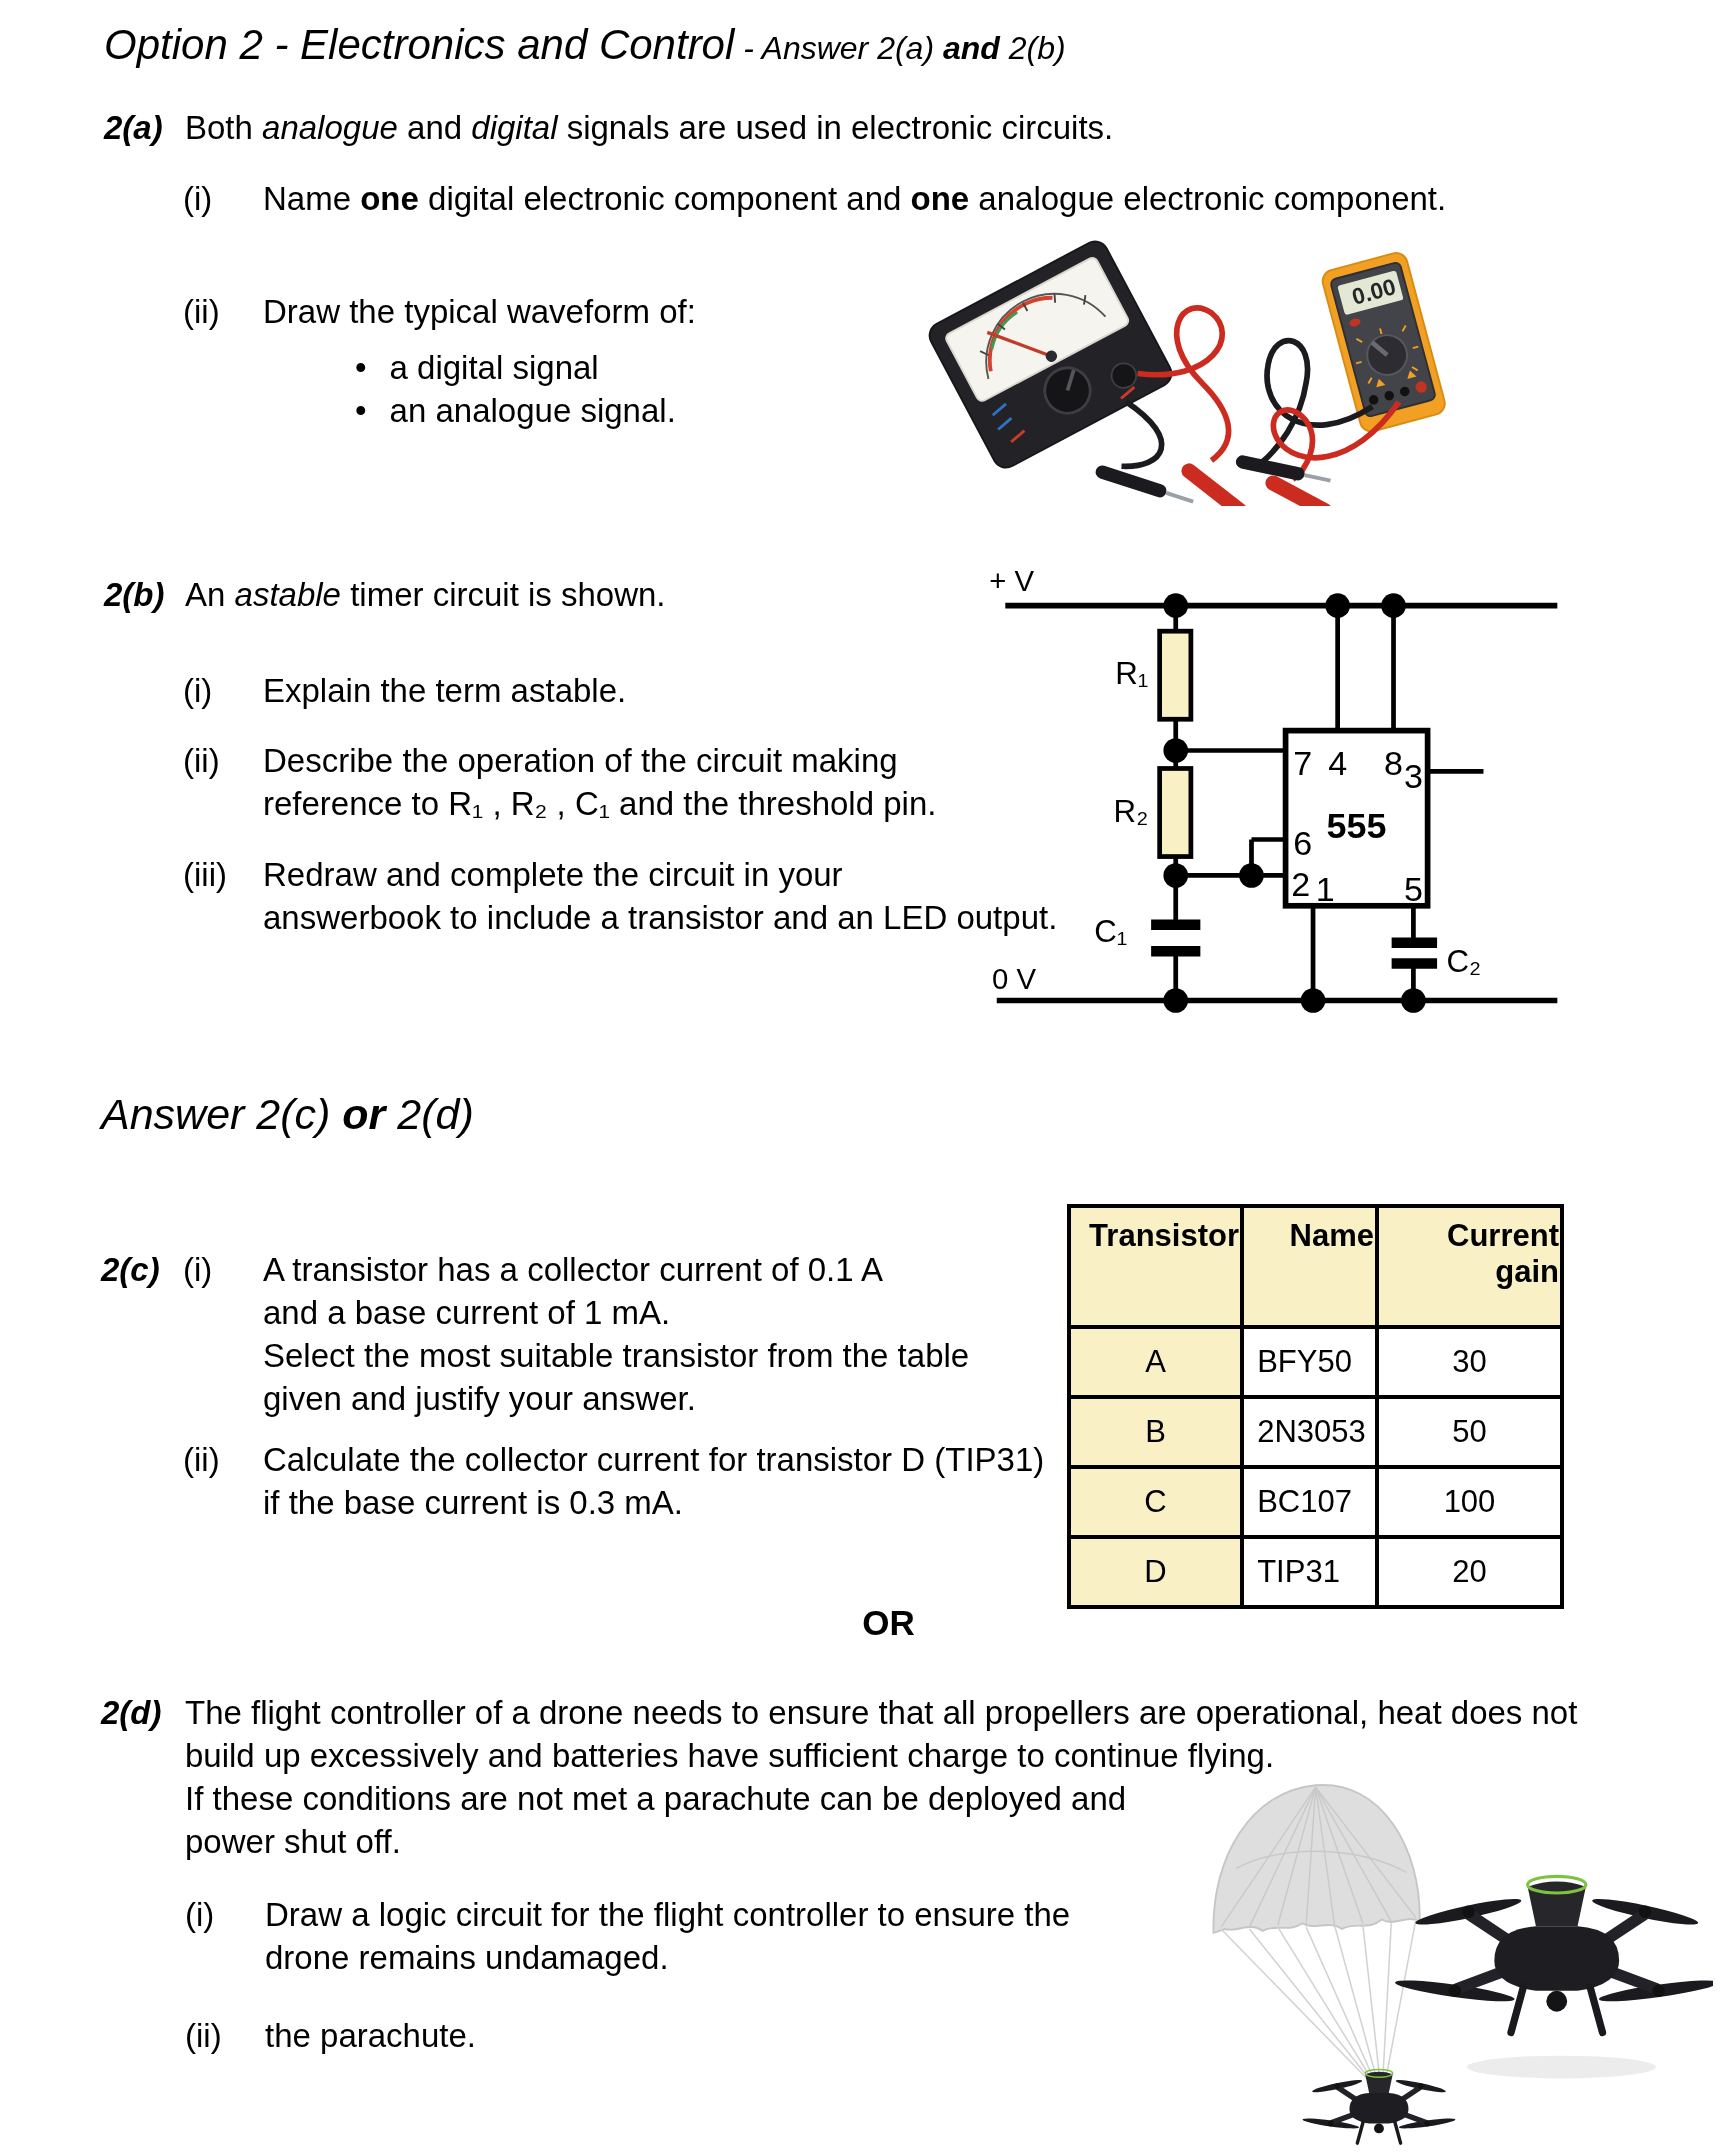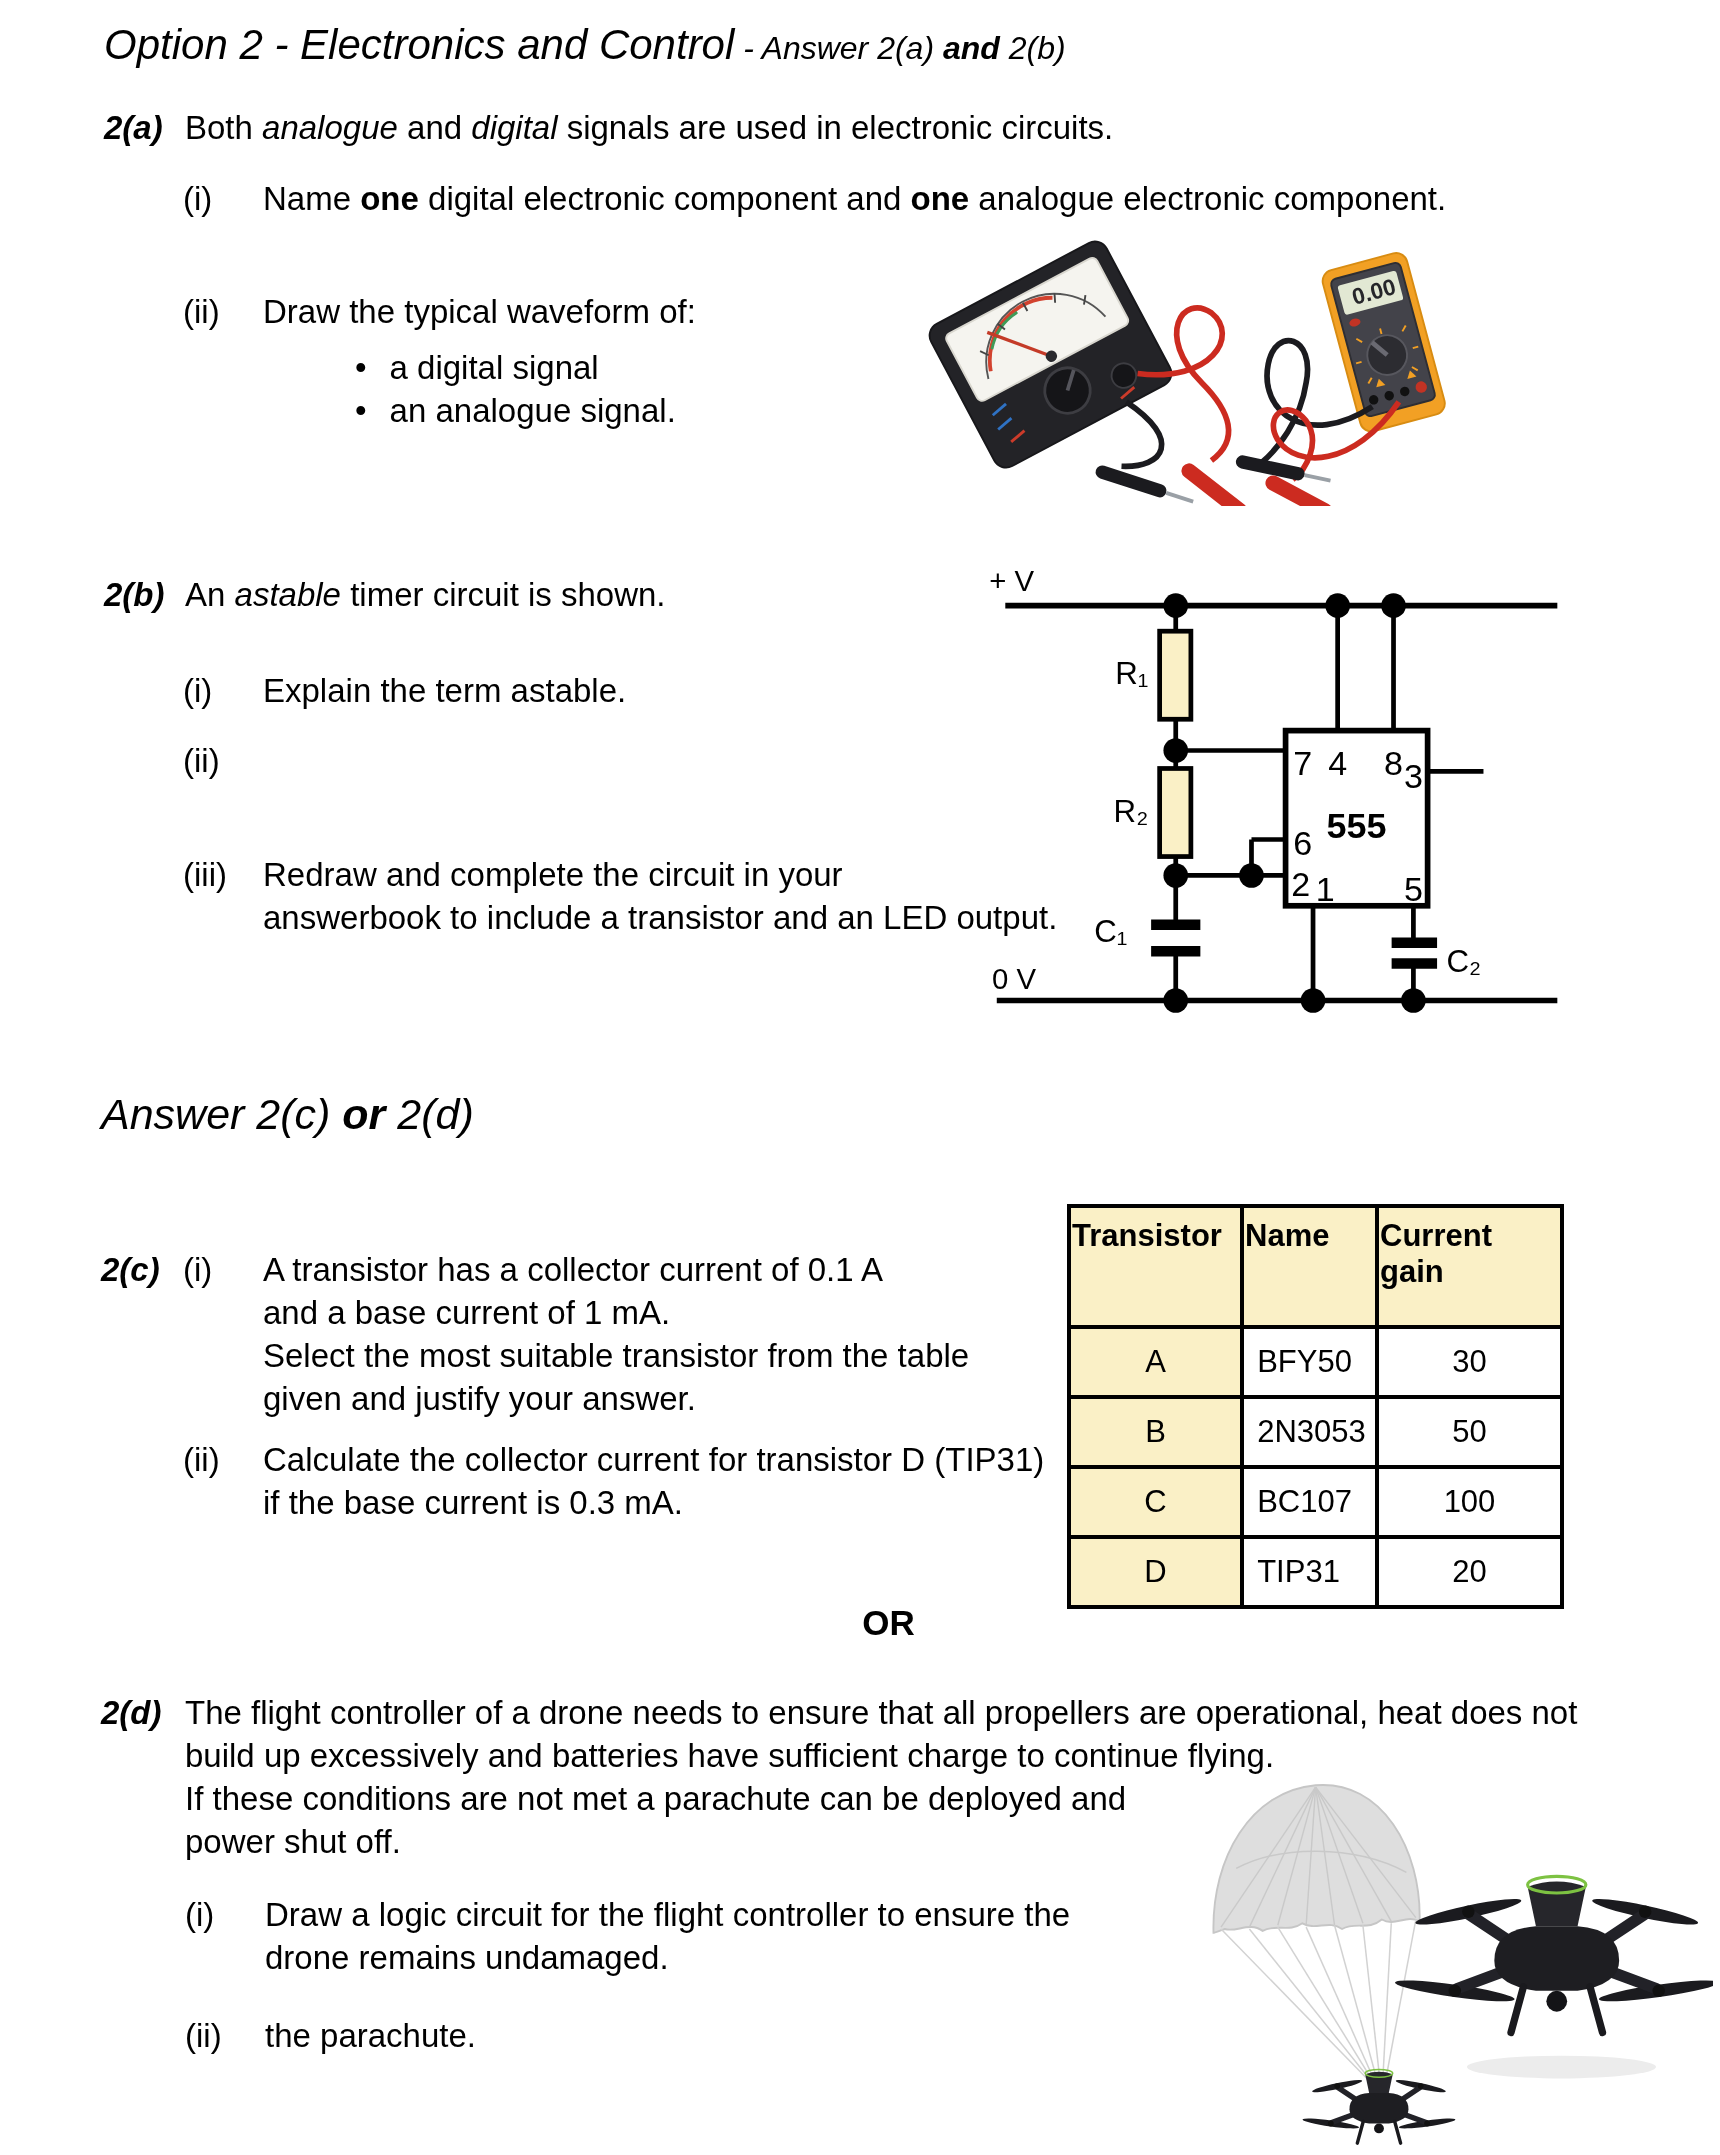--- a/index.html
+++ b/index.html
@@ -10,21 +10,21 @@
   .lbl{font-weight:bold;font-style:italic;}
   .it{font-style:italic;}
   .b{font-weight:bold;}
   .title-main{font-size:42px;font-weight:normal;font-style:italic;}
   .title-tail{font-size:32px;font-style:italic;}
   .choice{font-size:43px;font-style:italic;}
   .or-div{font-size:35px;font-weight:bold;text-align:center;}
   .bullet-line{display:flex;gap:23px;align-items:baseline;}
   .qtable{position:absolute;left:1067px;top:1204px;border-collapse:collapse;table-layout:fixed;}
   .qtable th,.qtable td{border:4.7px solid #000;font-size:31px;overflow:hidden;}
-  .qtable th{background:#FAF0C6;font-weight:bold;vertical-align:top;padding-top:9.5px;height:106px;text-align:left;}
+  .qtable th{background:#FAF0C6;font-weight:bold;vertical-align:top;padding-top:9.5px;height:106px;text-align:right;}
   .qtable td{height:64px;background:#fff;}
   .qtable td.id{background:#FAF0C6;text-align:center;}
   .qtable td.nm{text-align:left;padding-left:13.2px;}
   .qtable td.gn{text-align:center;}
   svg text{font-family:"Liberation Sans","DejaVu Sans",sans-serif;}
   .pin{font-size:36px;}
   .chiplbl{font-size:38px;font-weight:bold;}
   .complbl{font-size:33px;}
   .raillbl{font-size:31px;}
 </style>
@@ -144,20 +144,24 @@
 
   <div class="abs body-t lbl" style="left:104px;top:573px;">2(b)</div>
   <div class="abs body-t" style="left:185px;top:573px;">
     <span>An </span><span class="it">astable</span><span> timer circuit is shown.</span>
   </div>
 
   <div class="abs body-t" style="left:183px;top:669px;">(i)</div>
   <div class="abs body-t" style="left:263px;top:669px;">Explain the term astable.</div>
 
   <div class="abs body-t" style="left:183px;top:739px;">(ii)</div>
+  <div class="abs body-t" style="left:263px;top:739px;">
+    <div>Describe the operation of the circuit making</div>
+    <div>reference to R₁ , R₂ , C₁ and the threshold pin.</div>
+  </div>
 
   <div class="abs body-t" style="left:183px;top:853px;">(iii)</div>
   <div class="abs body-t" style="left:263px;top:853px;">
     <div>Redraw and complete the circuit in your</div>
     <div>answerbook to include a transistor and an LED output.</div>
   </div>
 
   <svg class="abs" style="left:975px;top:563px;" width="606" height="464" viewBox="0 0 640 490">
 
     <line x1="32" y1="45" x2="615" y2="45" stroke="#000" stroke-width="6"></line>

